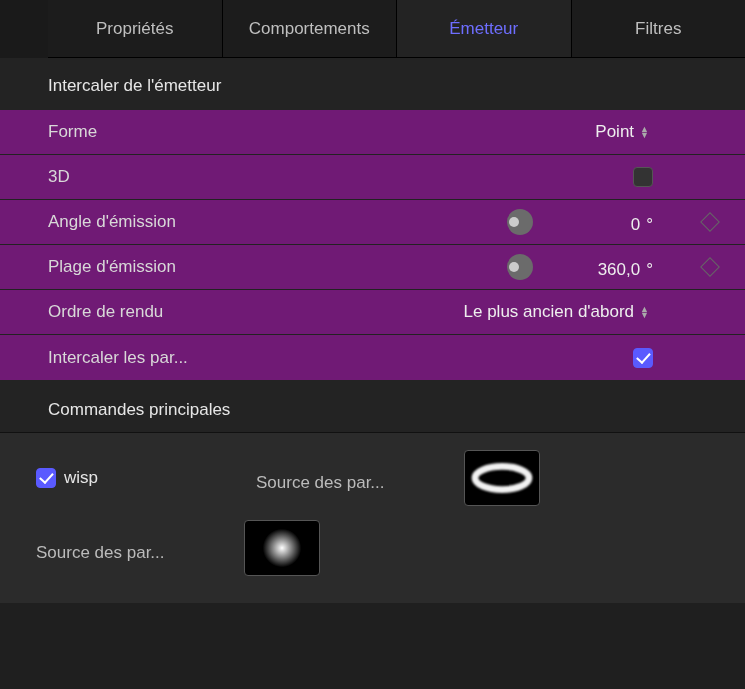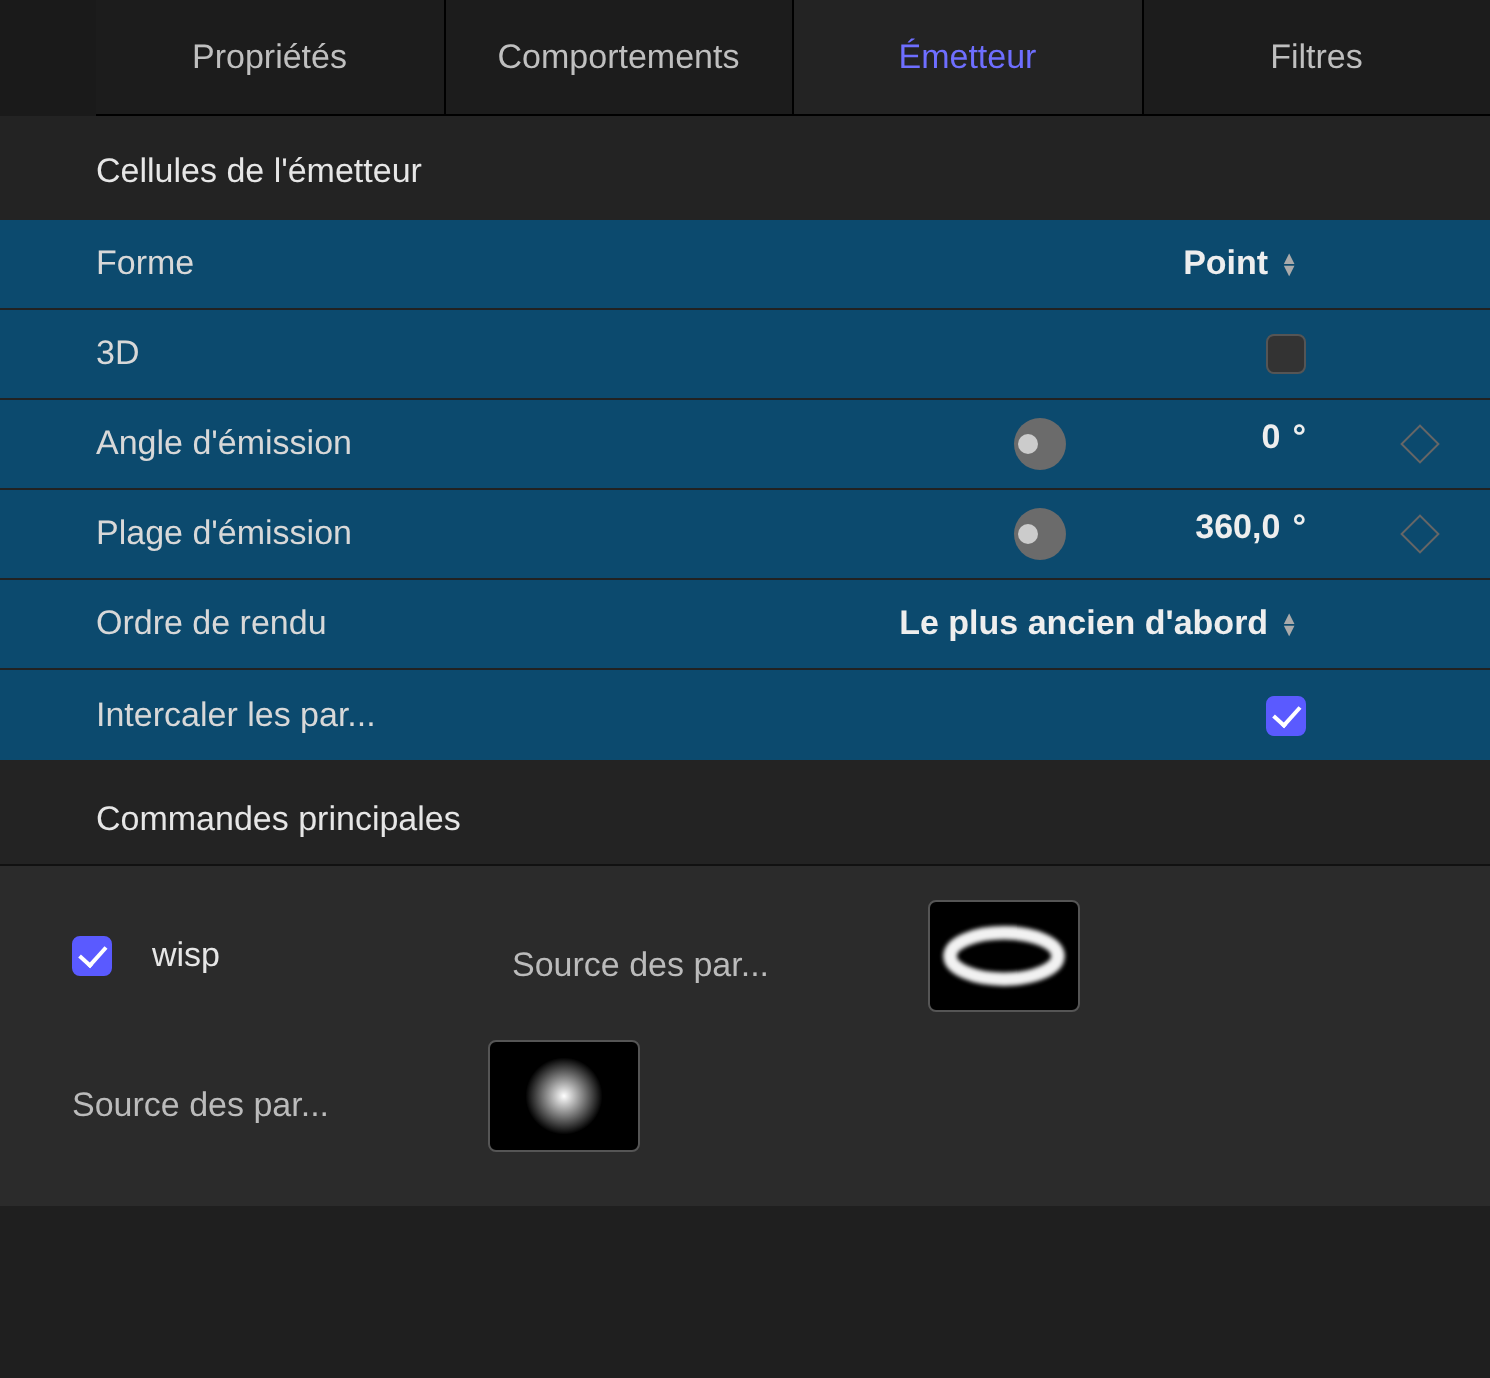--- a/index.html
+++ b/index.html
@@ -5,44 +5,44 @@
   * { box-sizing: border-box; margin: 0; padding: 0; }
   html, body { width: 745px; height: 689px; background: #1a1a1a; font-family: -apple-system, "Helvetica Neue", Arial, sans-serif; color: #ddd; font-size: 17px; overflow: hidden; }
   .panel { width: 745px; height: 689px; display: flex; flex-direction: column; }
   .tabs { display: flex; background: #1c1c1c; border-bottom: 1px solid #000; height: 58px; margin-left: 48px; }
   .tab { flex: 1; display: flex; align-items: center; justify-content: center; color: #bfbfbf; border-right: 1px solid #000; cursor: default; }
   .tab:last-child { border-right: none; }
   .tab.active { color: #6e6eff; background: #232323; }
   .body { flex: 1; background: #1f1f1f; overflow: hidden; }
   .section-header { padding: 18px 48px 14px 48px; color: #e6e6e6; font-weight: 500; background: #232323; }
   .section-header.sub { padding-top: 20px; padding-bottom: 12px; }
-  .group { background: #0c4a6e; }
+  .group { background: #701a75; }
   .row { display: flex; align-items: center; height: 45px; padding: 0 20px 0 48px; border-bottom: 1px solid #222; }
   .row:last-child { border-bottom: none; }
   .row .label { flex: 0 0 220px; color: #d8d8d8; white-space: nowrap; overflow: hidden; text-overflow: ellipsis; }
   .row .control { flex: 1; display: flex; align-items: center; justify-content: flex-end; gap: 20px; }
   .popup { display: flex; align-items: center; gap: 6px; color: #eee; padding-right: 4px; }
   .sort-arrows { display: inline-flex; flex-direction: column; line-height: 6px; font-size: 9px; color: #aaa; }
   .checkbox { width: 20px; height: 20px; border-radius: 4px; border: 1px solid #555; background: #333; display: inline-flex; align-items: center; justify-content: center; }
   .checkbox.checked { background: #5a5aff; border-color: #5a5aff; }
   .checkbox.checked::after { content: ""; width: 11px; height: 6px; border-left: 2px solid #fff; border-bottom: 2px solid #fff; transform: rotate(-48deg) translate(1px,-1px); }
   .dial { width: 26px; height: 26px; border-radius: 50%; background: #6b6b6b; position: relative; }
   .dial::after { content: ""; position: absolute; width: 10px; height: 10px; border-radius: 50%; background: #ccc; top: 8px; }
   .dial.left::after { left: 2px; }
   .dial.right::after { left: 2px; }
   .value { min-width: 100px; text-align: right; color: #eee; padding-right: 6px; }
   .unit { color: #eee; }
   .keyframe { width: 14px; height: 14px; transform: rotate(45deg); border: 1px solid #666; margin-left: 30px; margin-right: 8px; }
   .spacer { width: 52px; }
-  .ctrlblock { display: flex; align-items: flex-start; justify-content: flex-end; flex: 1; font-weight: bold; }
+  .ctrlblock { display: flex; align-items: flex-end; justify-content: flex-end; flex: 1; }
   .valueblock { display:flex; align-items:center; justify-content:flex-end; min-width: 120px; }
 
   .cells { background: #2b2b2b; padding: 10px 20px 20px 36px; }
   .cell-row { display: flex; align-items: center; height: 70px; }
-  .cell-check-wrap { display: flex; align-items: center; gap: 20px; width: 220px; }
+  .cell-check-wrap { display: flex; align-items: center; gap: 8px; width: 220px; }
   .cell-name { color: #e6e6e6; }
   .cell-source-label { color: #bbb; width: 200px; white-space: nowrap; overflow: hidden; text-overflow: ellipsis; margin-top: 10px; }
   .swatch { width: 76px; height: 56px; border: 1px solid #555; border-radius: 4px; background: #000; display: flex; align-items: center; justify-content: center; margin-left: 8px; }
   .swatch svg { width: 100%; height: 100%; }
 
   .hdrline { height: 1px; background: #111; }
 </style>
 </head>
 <body>
 
@@ -59,21 +59,21 @@
         <span>Émetteur</span>
       </div>
     <div class="tab">
         <span>Filtres</span>
       </div>
   </div>
 
   <div class="body">
 
     <div class="section-header">
-      <span>Cellules de l'émetteur</span>
+      <span>Intercaler de l'émetteur</span>
     </div>
 
     <div class="group">
 
       <div class="row">
         <div class="label">Forme</div>
         <div class="control">
           <div class="ctrlblock">
             <div class="popup">
               <span>Point</span>

